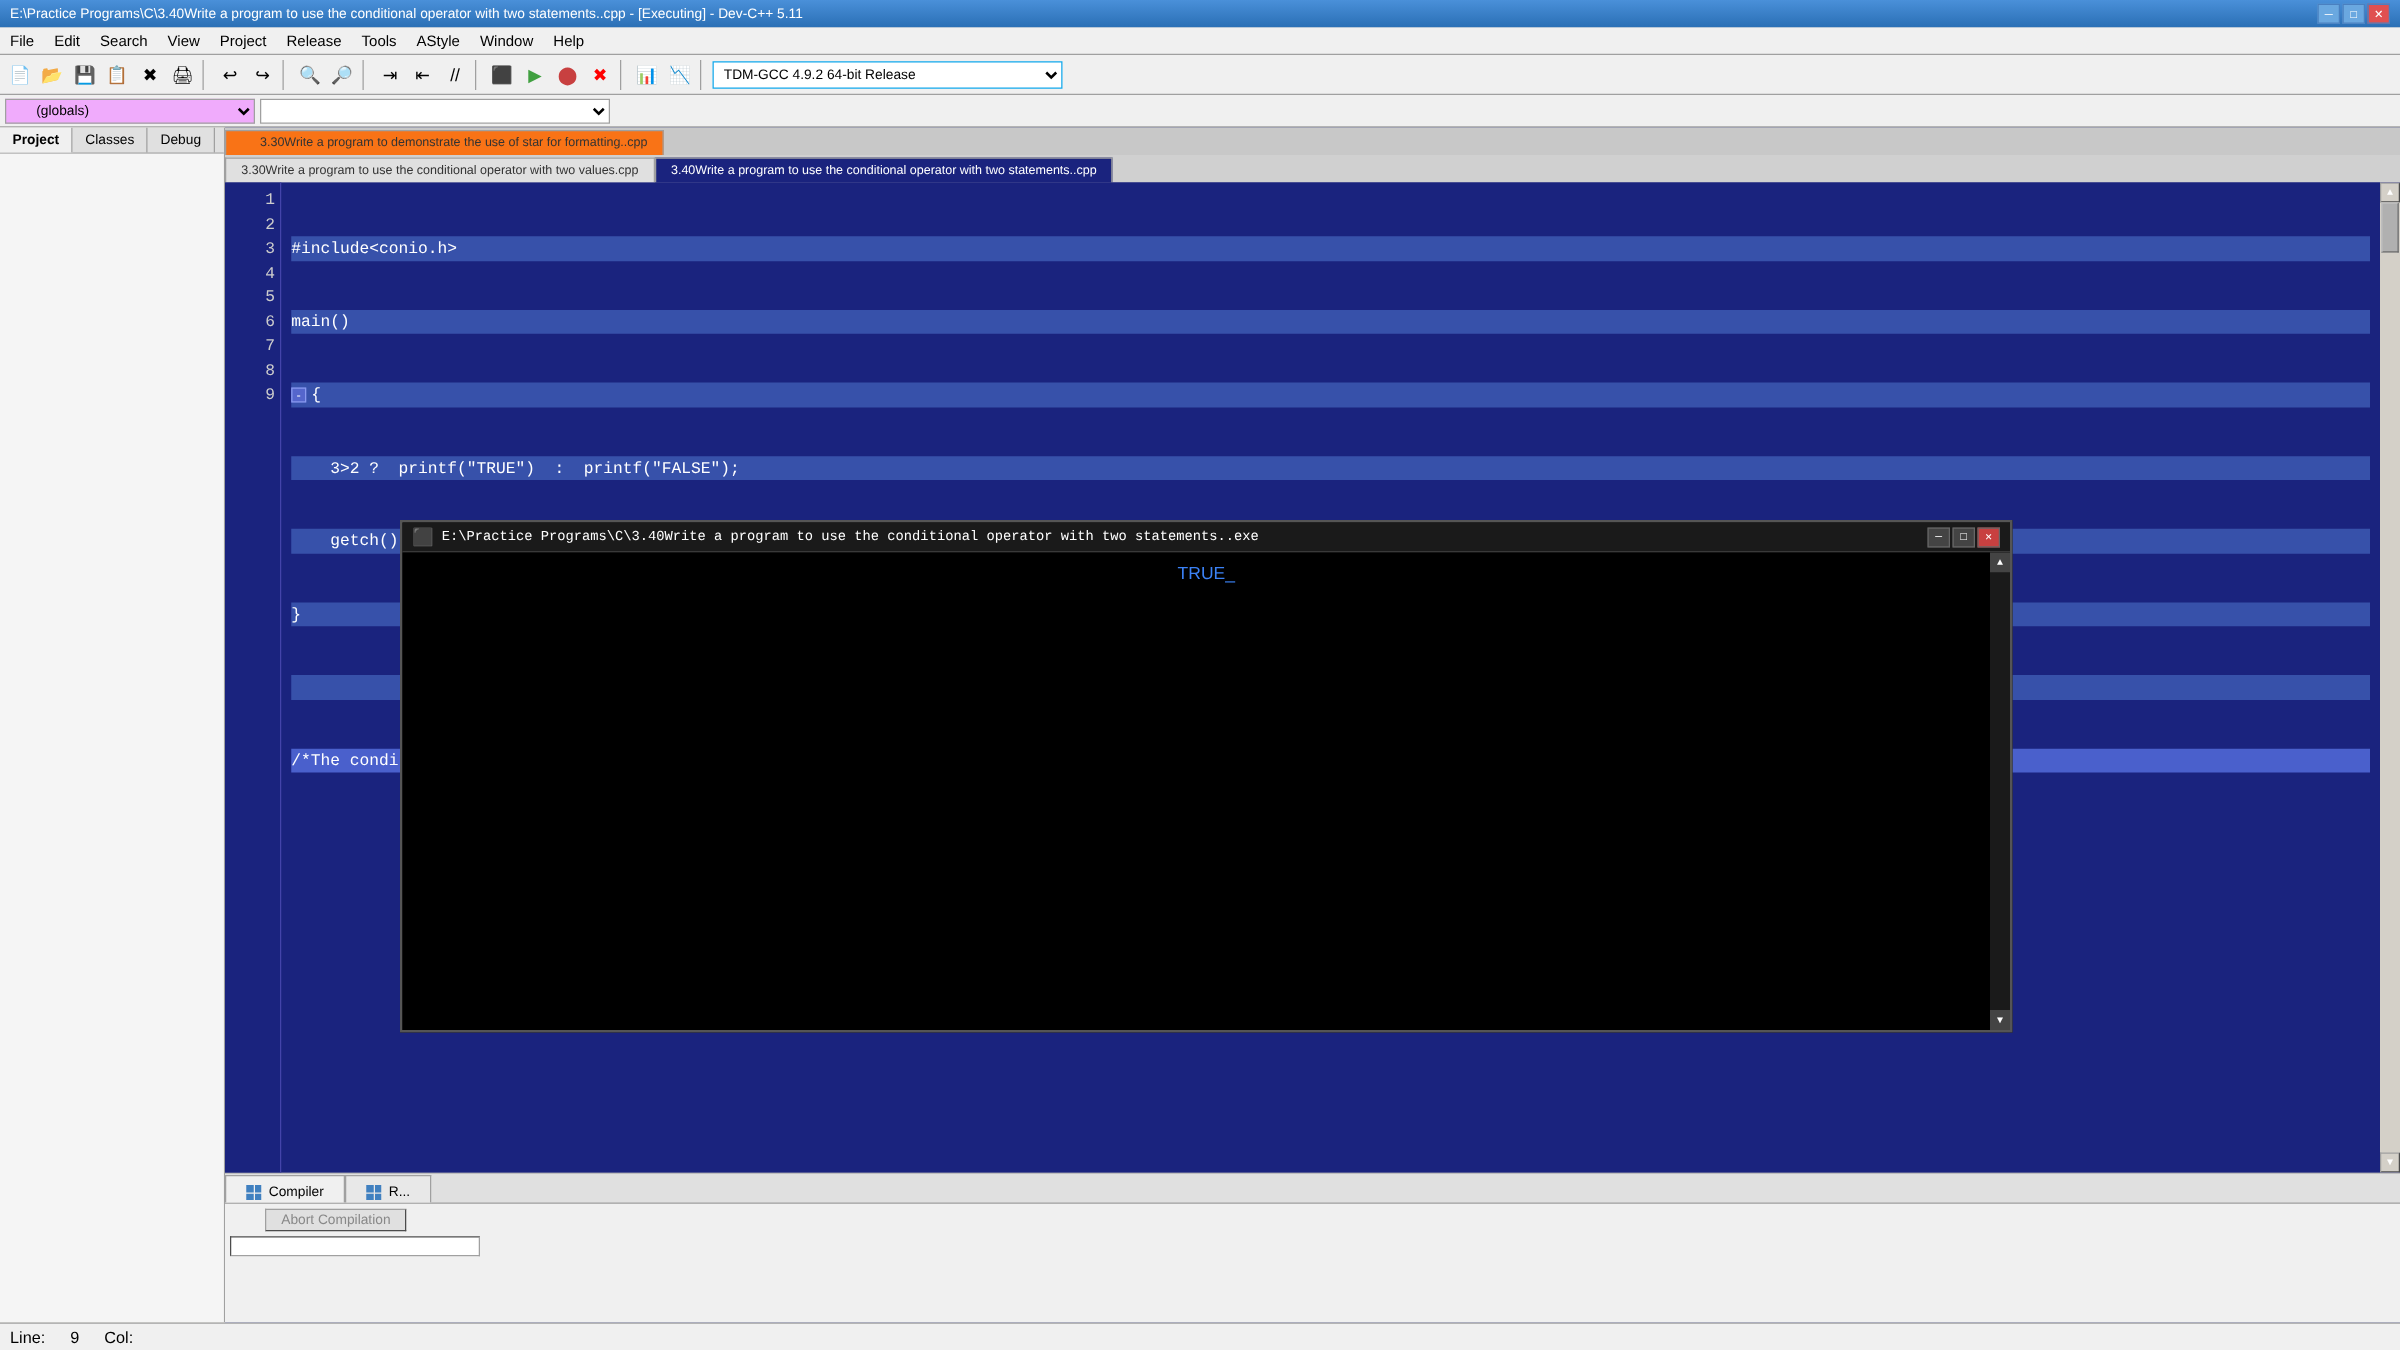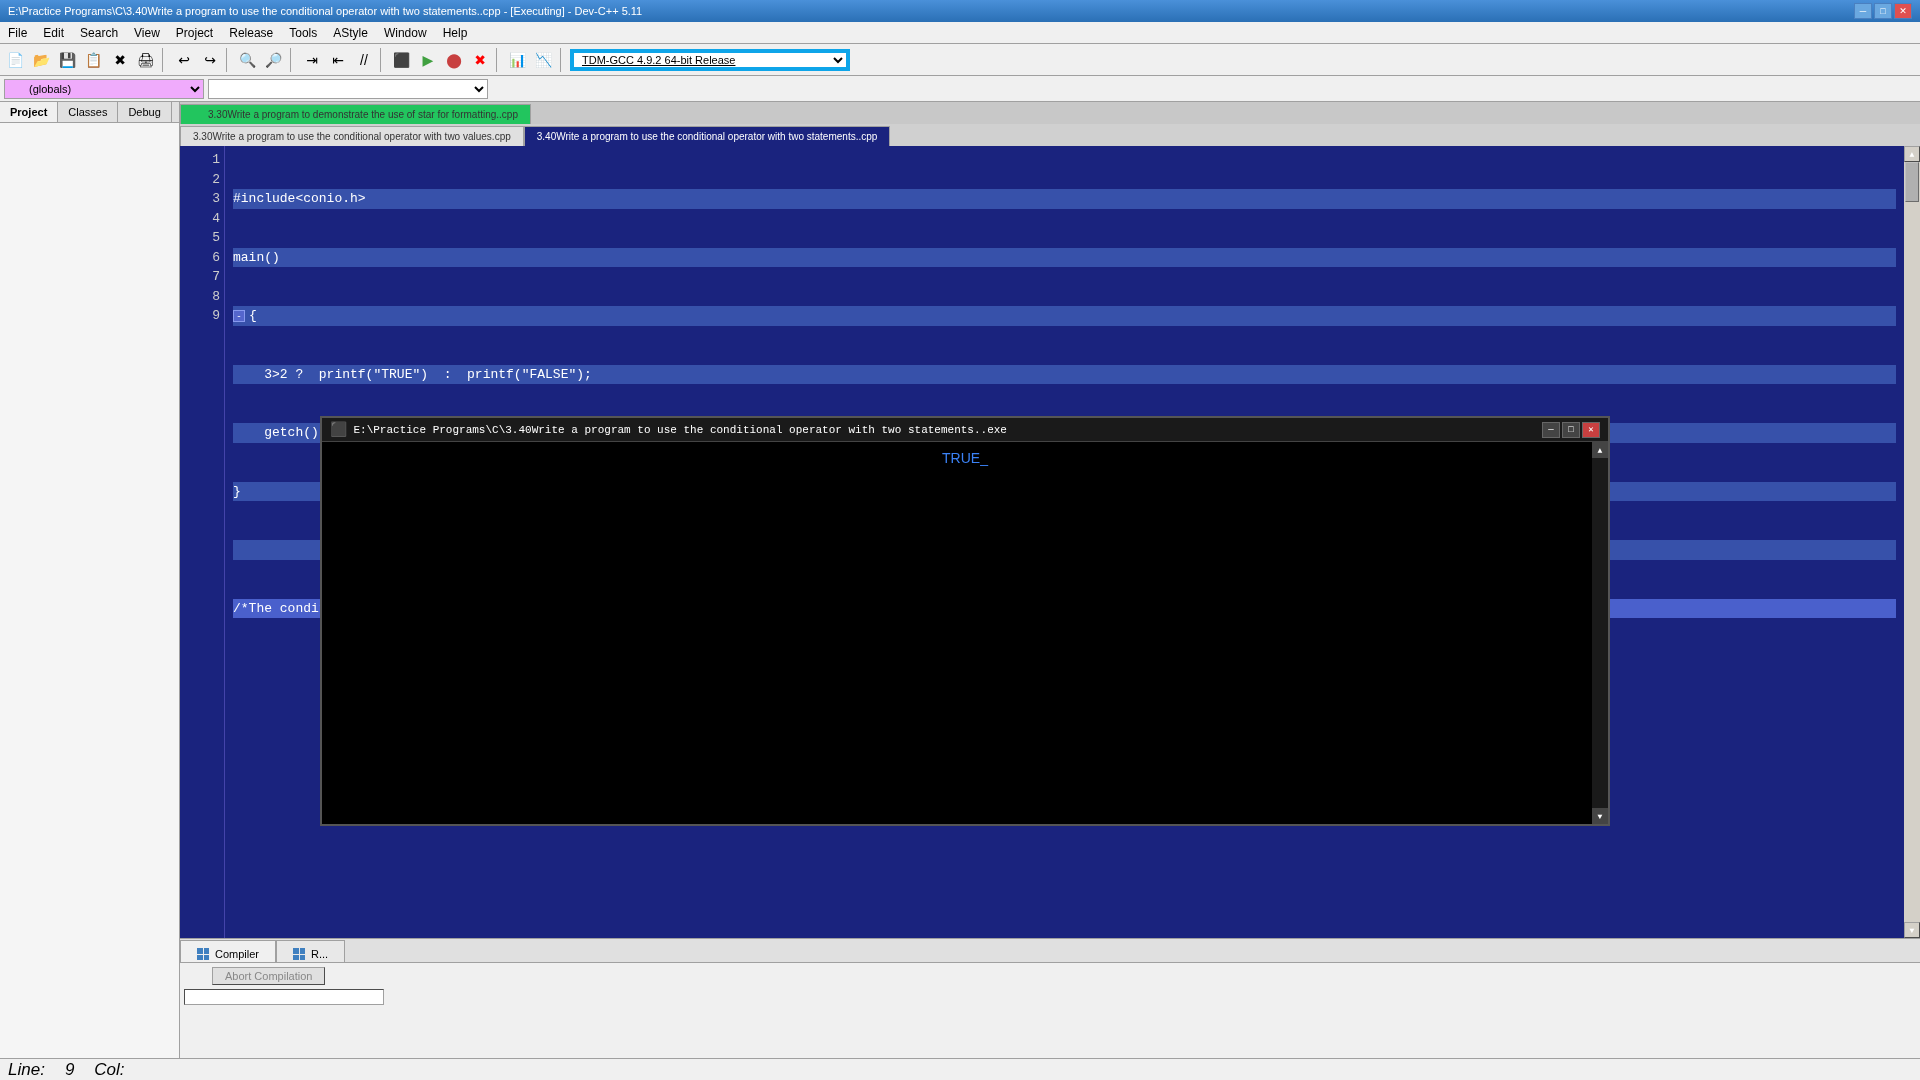--- a/index.html
+++ b/index.html
@@ -56,26 +56,25 @@
       width: 24px; height: 24px;
       background: #f0f0f0;
       border: 1px solid transparent;
       display: flex; align-items: center; justify-content: center;
       cursor: pointer;
       font-size: 14px;
     }
     .tb-sep { width: 6px; height: 24px; border-left: 1px solid #a0a0a0; margin: 0 2px; }
     .tb-compiler-select {
       background: white;
-      border: 4px solid #0ea5e9;
+      border: 1px solid #0ea5e9;
       height: 22px;
       width: 280px;
       padding: 0 4px;
       font-size: 11px;
-      text-decoration: underline;
     }
 
     
     #toolbar2 {
       background: #f0f0f0;
       height: 26px;
       display: flex;
       align-items: center;
       padding: 2px 4px;
       border-bottom: 1px solid #a0a0a0;
@@ -327,23 +326,22 @@
     }
 
     
     #statusbar {
       height: 22px;
       background: #f0f0f0;
       border-top: 1px solid #a0a0a0;
       display: flex;
       align-items: center;
       padding: 0 8px;
-      font-size: 17px;
+      font-size: 13px;
       gap: 20px;
-      font-style: italic;
     }
 
     
     .right-scrollbar {
       width: 16px;
       background: #d4d0c8;
       display: flex;
       flex-direction: column;
     }
     .scrollbar-btn {
@@ -435,21 +433,21 @@
         <div class="panel-tab active">Project</div>
         <div class="panel-tab">Classes</div>
         <div class="panel-tab">Debug</div>
       </div>
       <div style="flex:1; background:#f5f5f5;"></div>
     </div>
 
     <div id="editor-area">
 
       <div id="second-tab-row" style="background:#c8c8c8; height:22px; display:flex; align-items:flex-end;">
-        <div class="file-tab" style="font-size:10px; background:#22c55e; color:#333;padding-left:27px;">3.30Write a program to demonstrate the use of star for formatting..cpp</div>
+        <div class="file-tab" style="font-size:10px; background:#f97316; color:#333;padding-left:27px;">3.30Write a program to demonstrate the use of star for formatting..cpp</div>
       </div>
 
       <div id="file-tabs" style="background:#d0d0d0; height:22px; display:flex; align-items:flex-end;">
         <div class="file-tab" style="font-size:10px; background:#e0e0e0; color:#333;">3.30Write a program to use the conditional operator with two values.cpp</div>
         <div class="file-tab active" style="font-size:10px;">3.40Write a program to use the conditional operator with two statements..cpp</div>
       </div>
 
       <div id="code-area">
         <div id="line-numbers">
           <div>1</div>

